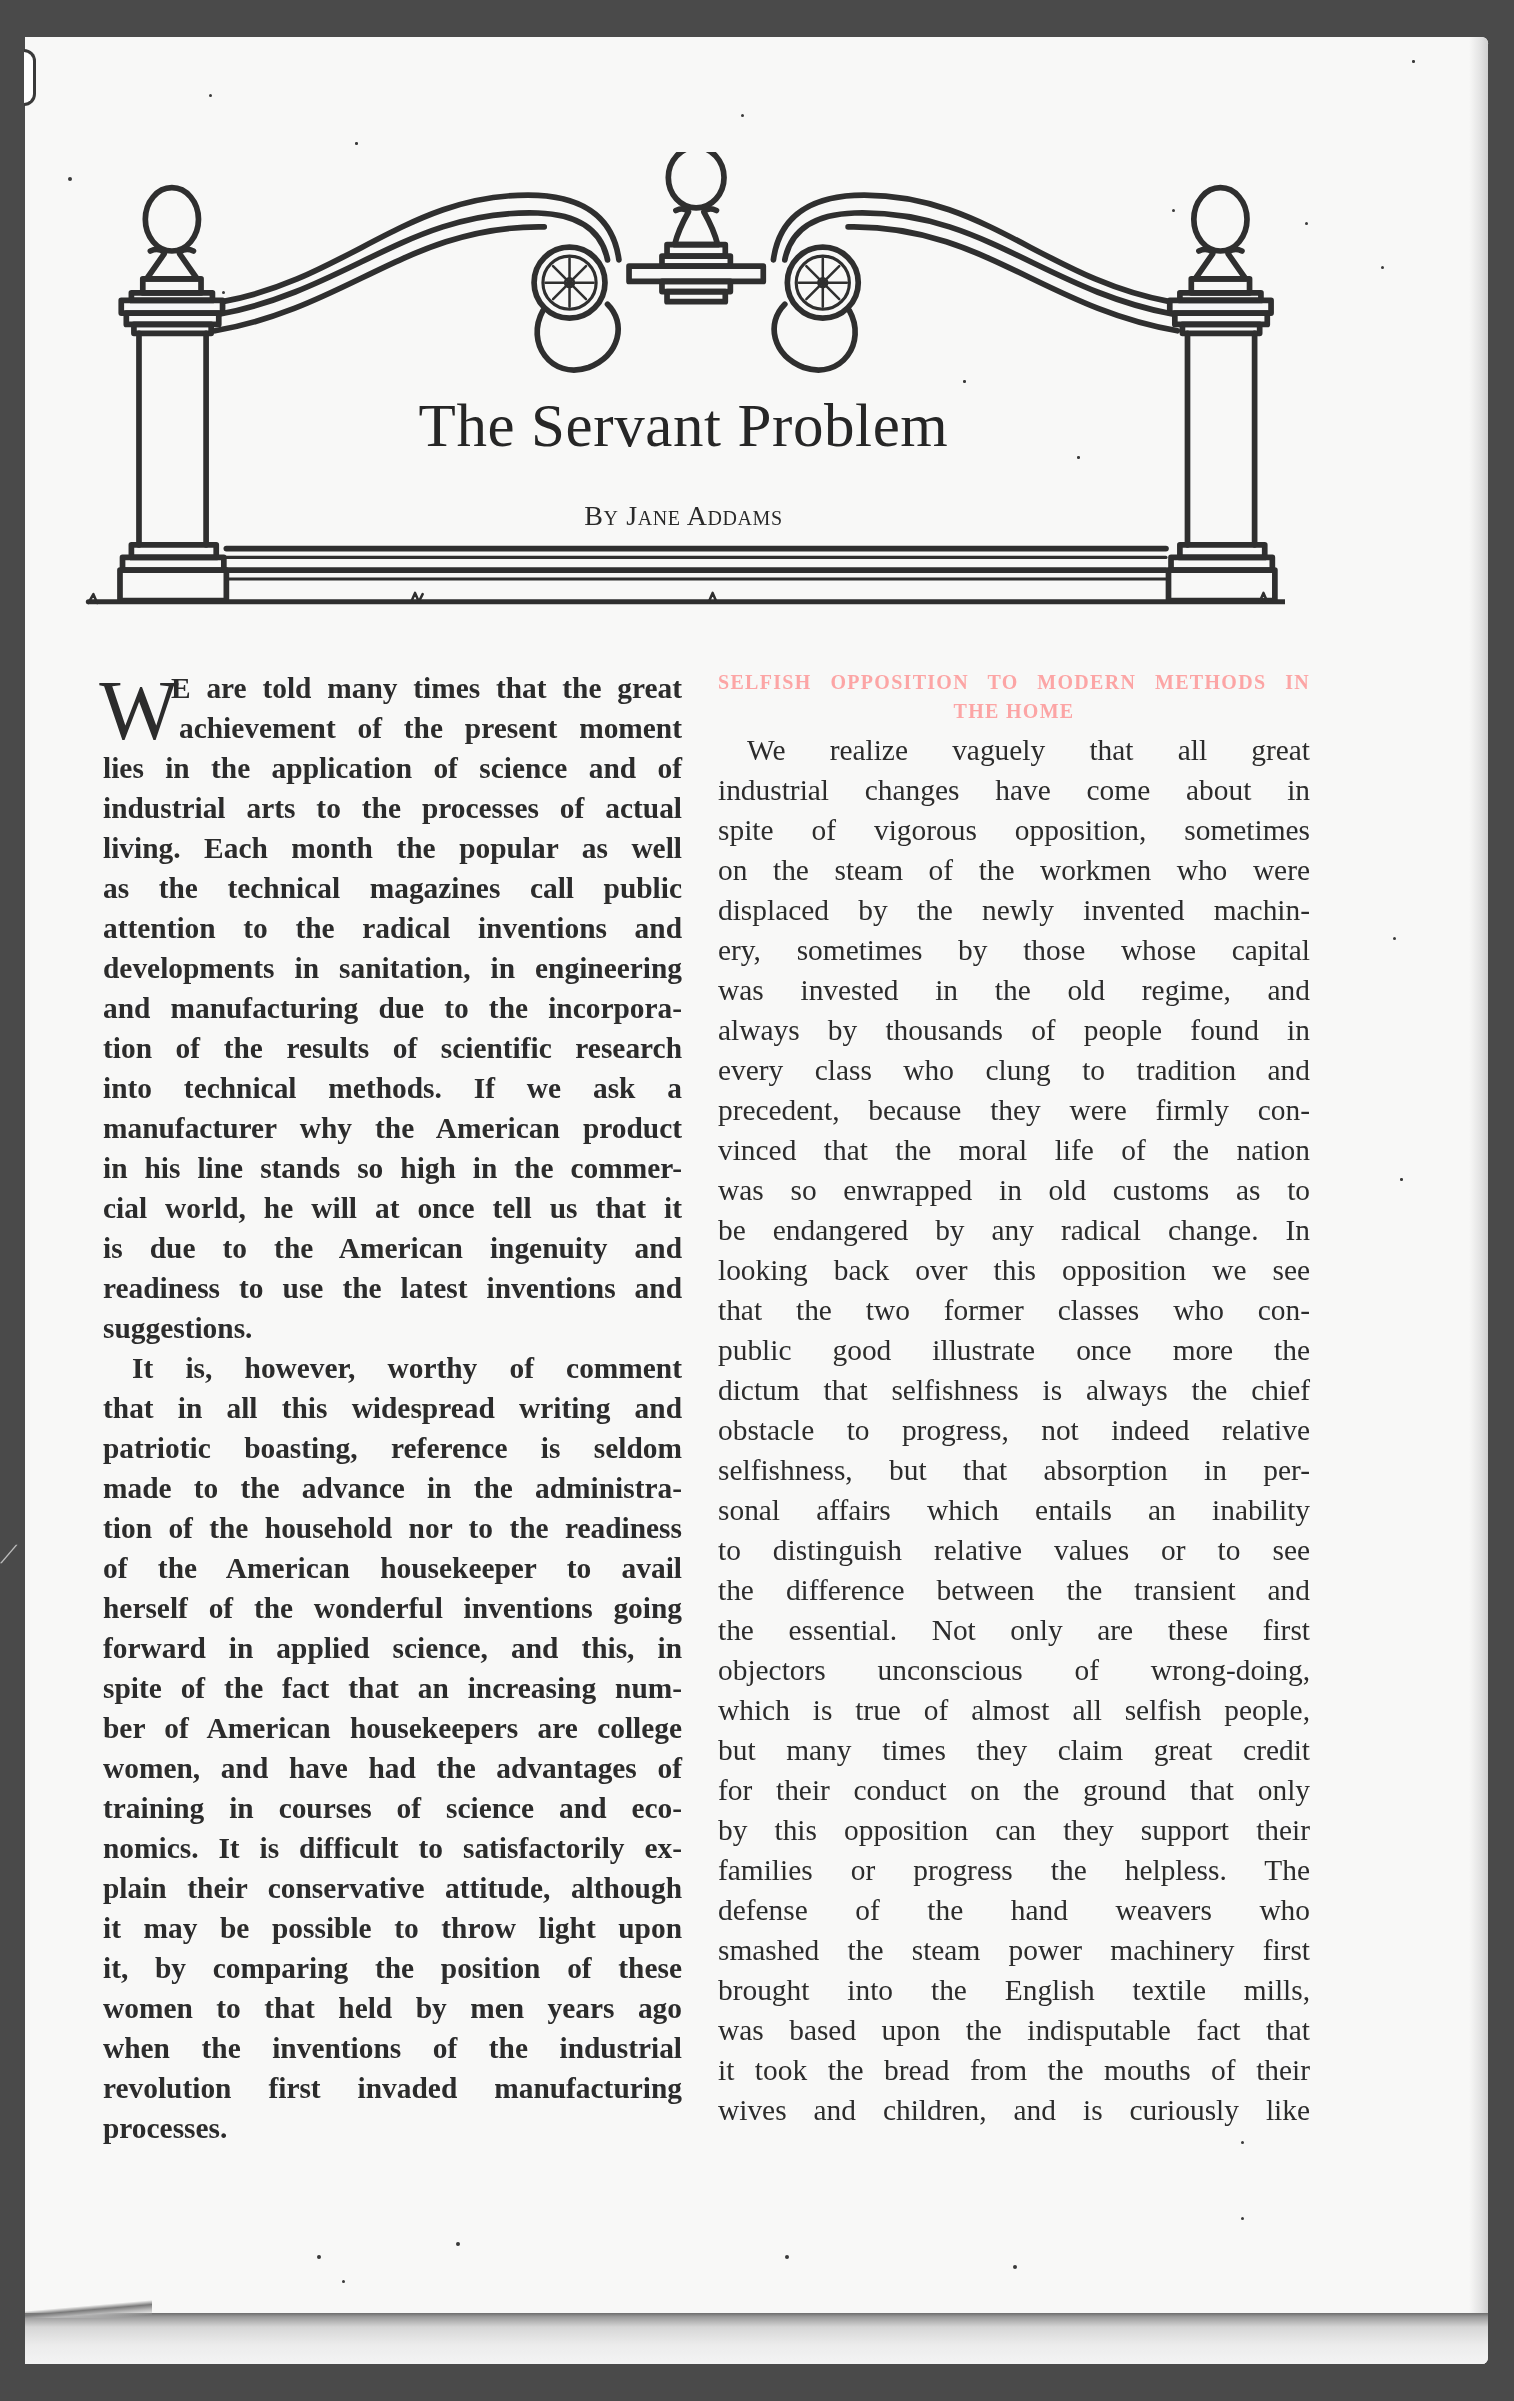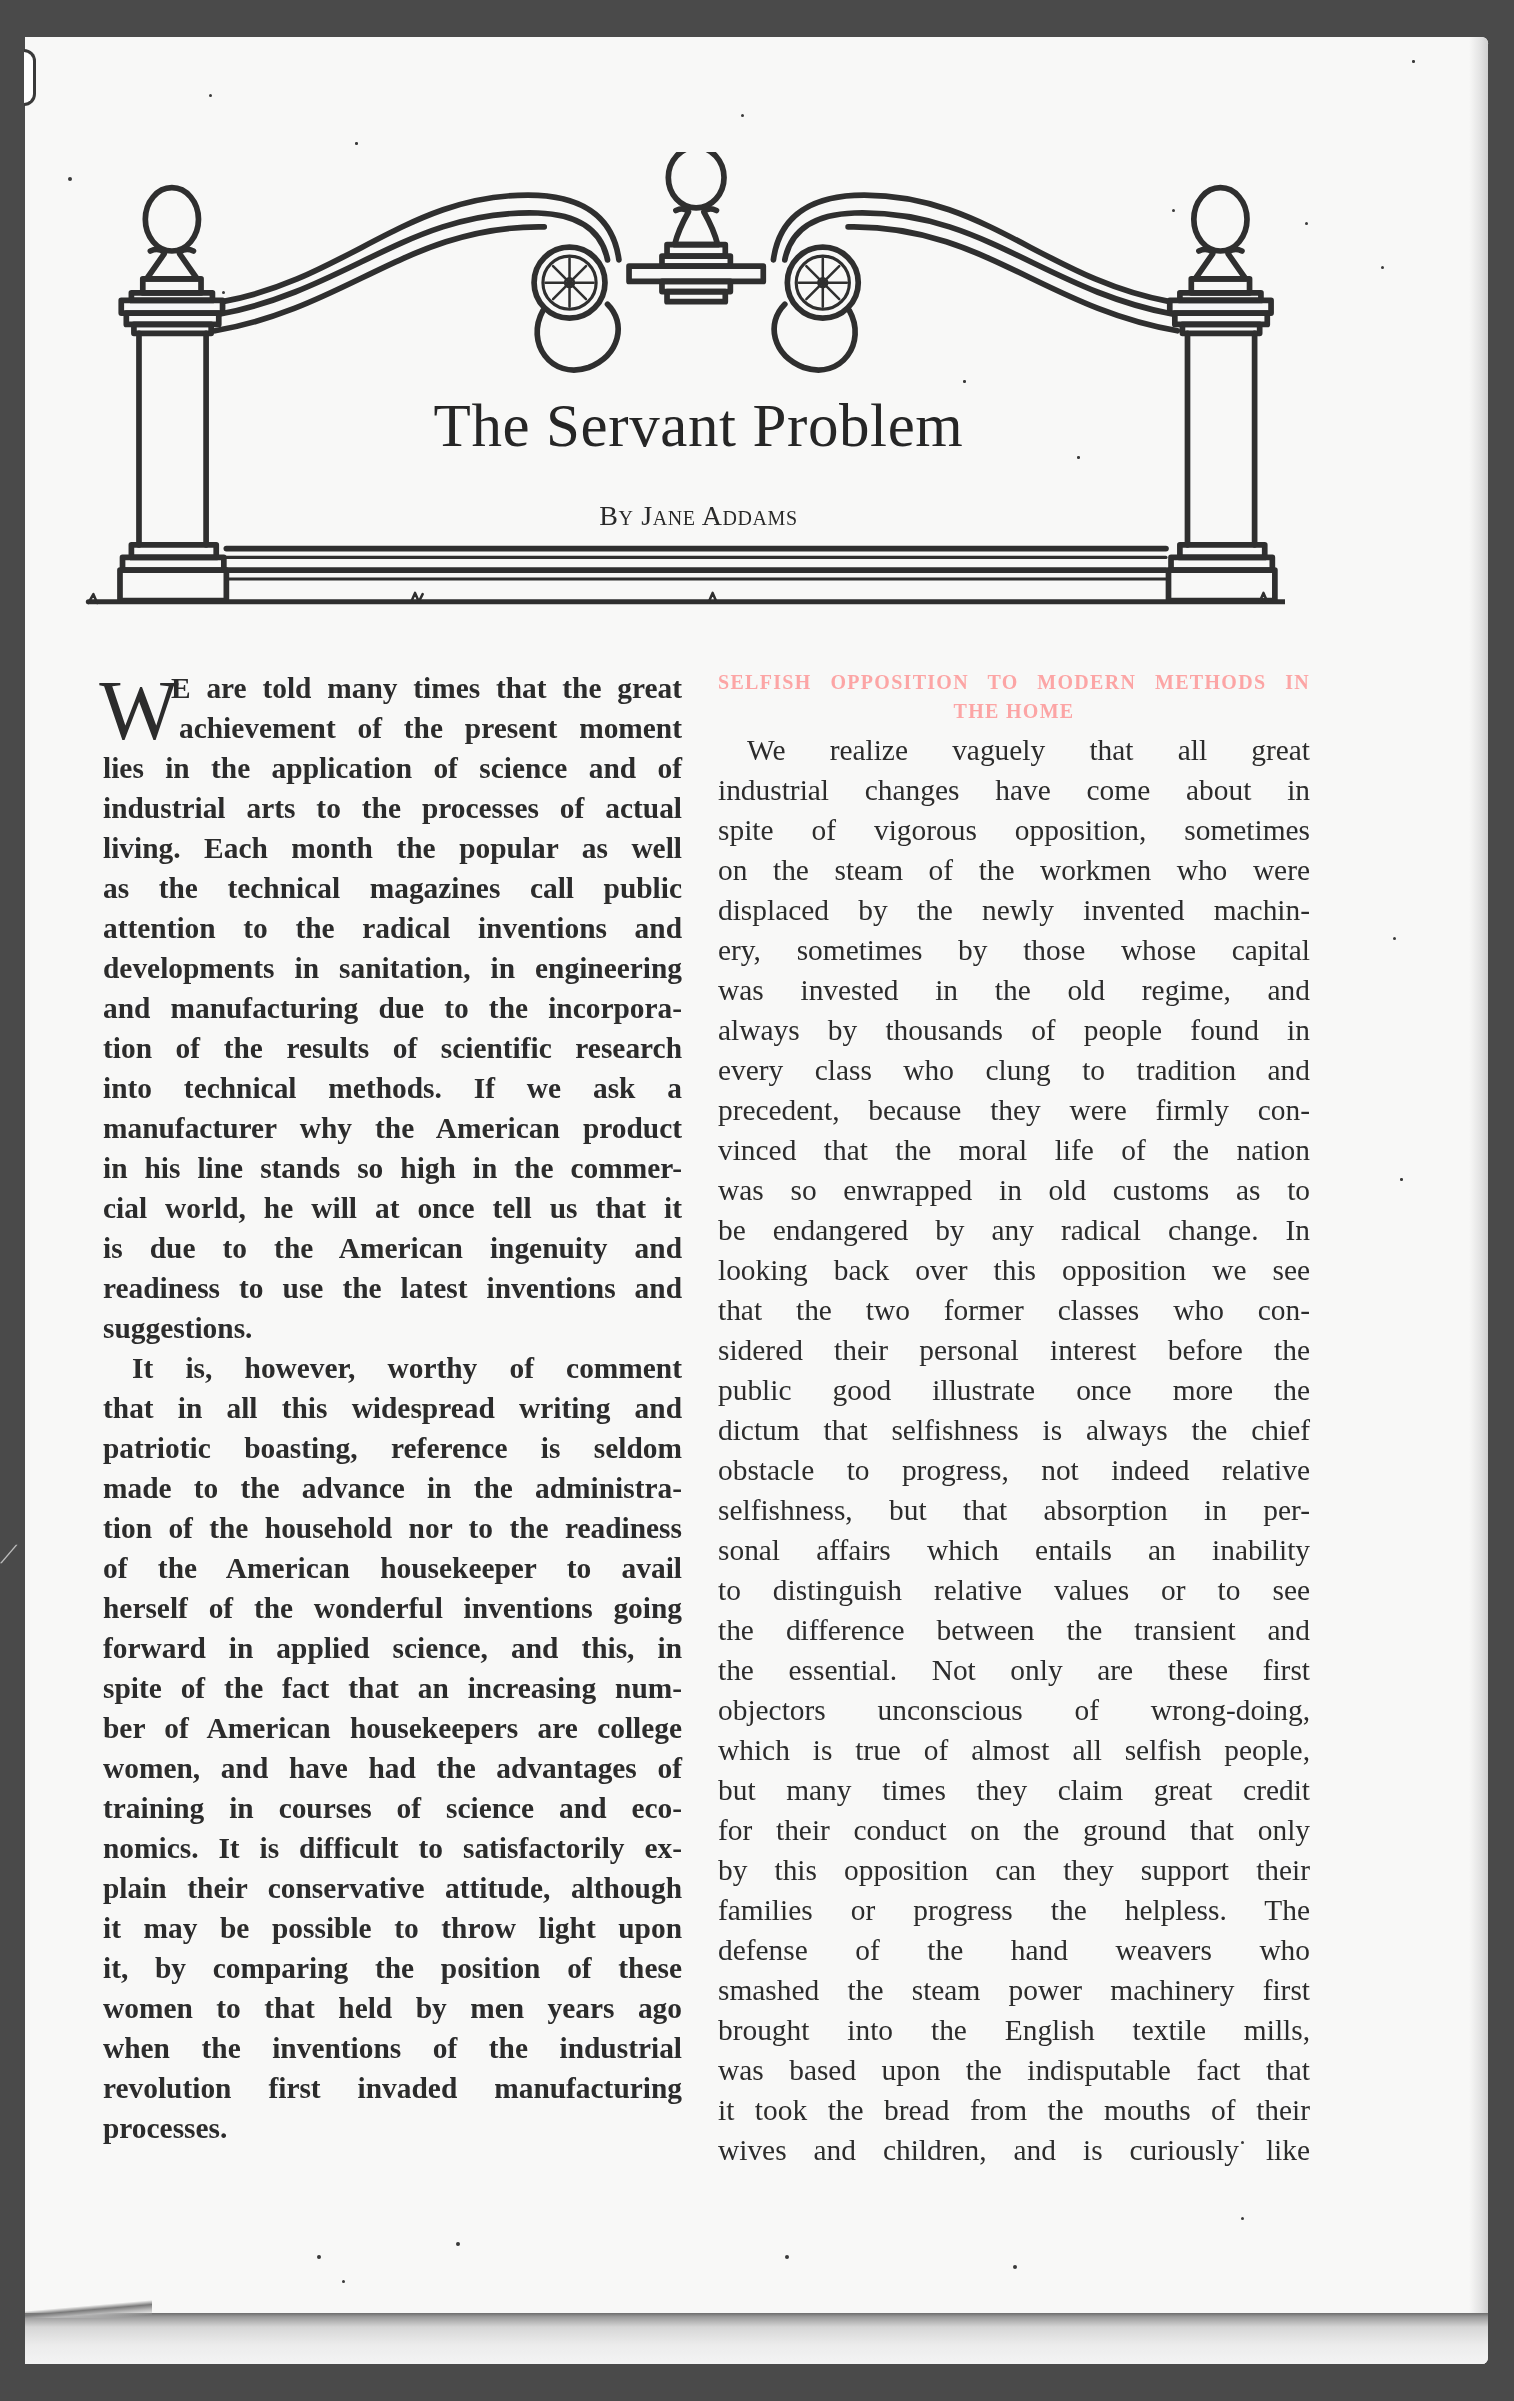--- a/index.html
+++ b/index.html
@@ -180,21 +180,21 @@
       <line x1="228" y1="626" x2="1712" y2="626"></line>
       <line x1="228" y1="640" x2="1712" y2="640" stroke-width="5"></line>
       <line x1="228" y1="660" x2="1712" y2="660"></line>
       <line x1="228" y1="674" x2="1712" y2="674" stroke-width="5"></line>
       <line x1="10" y1="710" x2="1900" y2="710" stroke-width="8"></line>
       <path d="M10 712 l8 -14 l6 14 M520 710 l6 -14 l6 14 l6 -12 M990 710 l6 -14 l6 14 M1860 710 l6 -14 l6 14" stroke-width="4"></path>
     </g>
   </g>
 </svg>
 
-<div style="position:absolute; left:97px; top:0; width:1203px; height:633px;">
+<div style="position:absolute; left:82px; top:0; width:1203px; height:633px;">
   <div class="title">The Servant Problem</div>
   <div class="byline">By Jane Addams</div>
 </div>
 
 <div class="column col-left">
   <span class="dropcap">W</span>
   <div id="left-p0">
       <span class="line first">E are told many times that the great</span>
       <span class="line dropline">achievement of the present moment</span>
       <span class="line">lies in the application of science and of</span>
@@ -249,21 +249,20 @@
       <span class="line">ery, sometimes by those whose capital</span>
       <span class="line">was invested in the old regime, and</span>
       <span class="line">always by thousands of people found in</span>
       <span class="line">every class who clung to tradition and</span>
       <span class="line">precedent, because they were firmly con-</span>
       <span class="line">vinced that the moral life of the nation</span>
       <span class="line">was so enwrapped in old customs as to</span>
       <span class="line">be endangered by any radical change.  In</span>
       <span class="line">looking back over this opposition we see</span>
       <span class="line">that the two former classes who con-</span>
-      <span class="line">sidered their personal interest before the</span>
       <span class="line">public good illustrate once more the</span>
       <span class="line">dictum that selfishness is always the chief</span>
       <span class="line">obstacle to progress, not indeed relative</span>
       <span class="line">selfishness, but that absorption in per-</span>
       <span class="line">sonal affairs which entails an inability</span>
       <span class="line">to distinguish relative values or to see</span>
       <span class="line">the difference between the transient and</span>
       <span class="line">the essential.  Not only are these first</span>
       <span class="line">objectors unconscious of wrong-doing,</span>
       <span class="line">which is true of almost all selfish people,</span>

